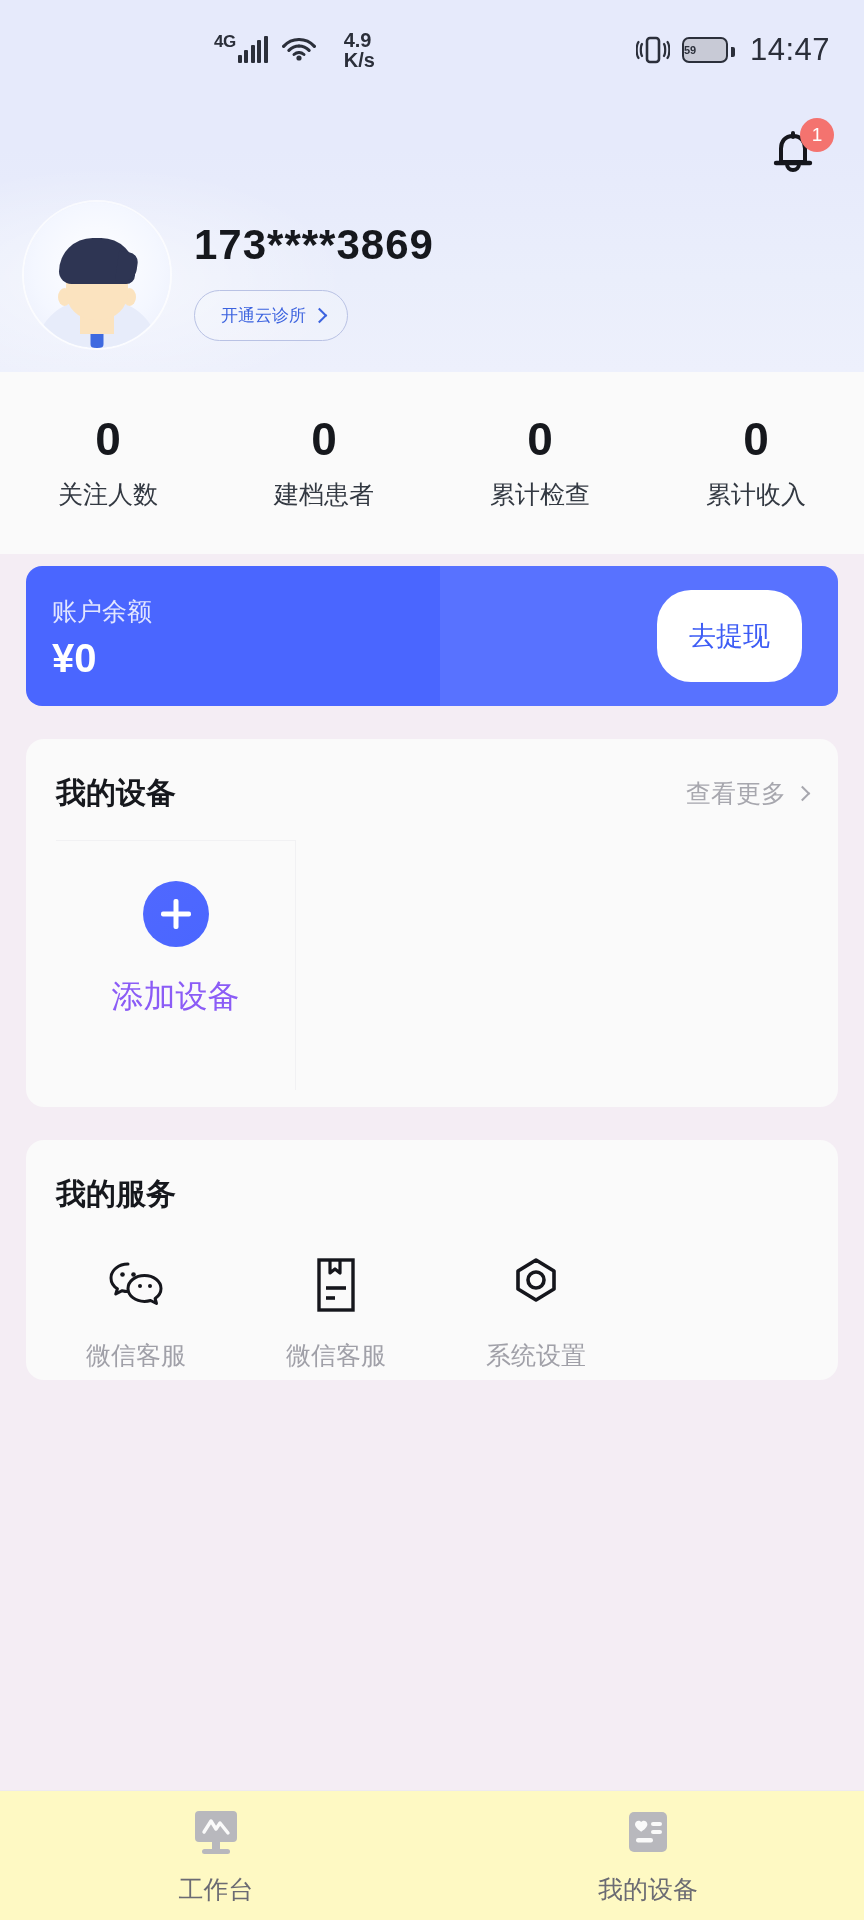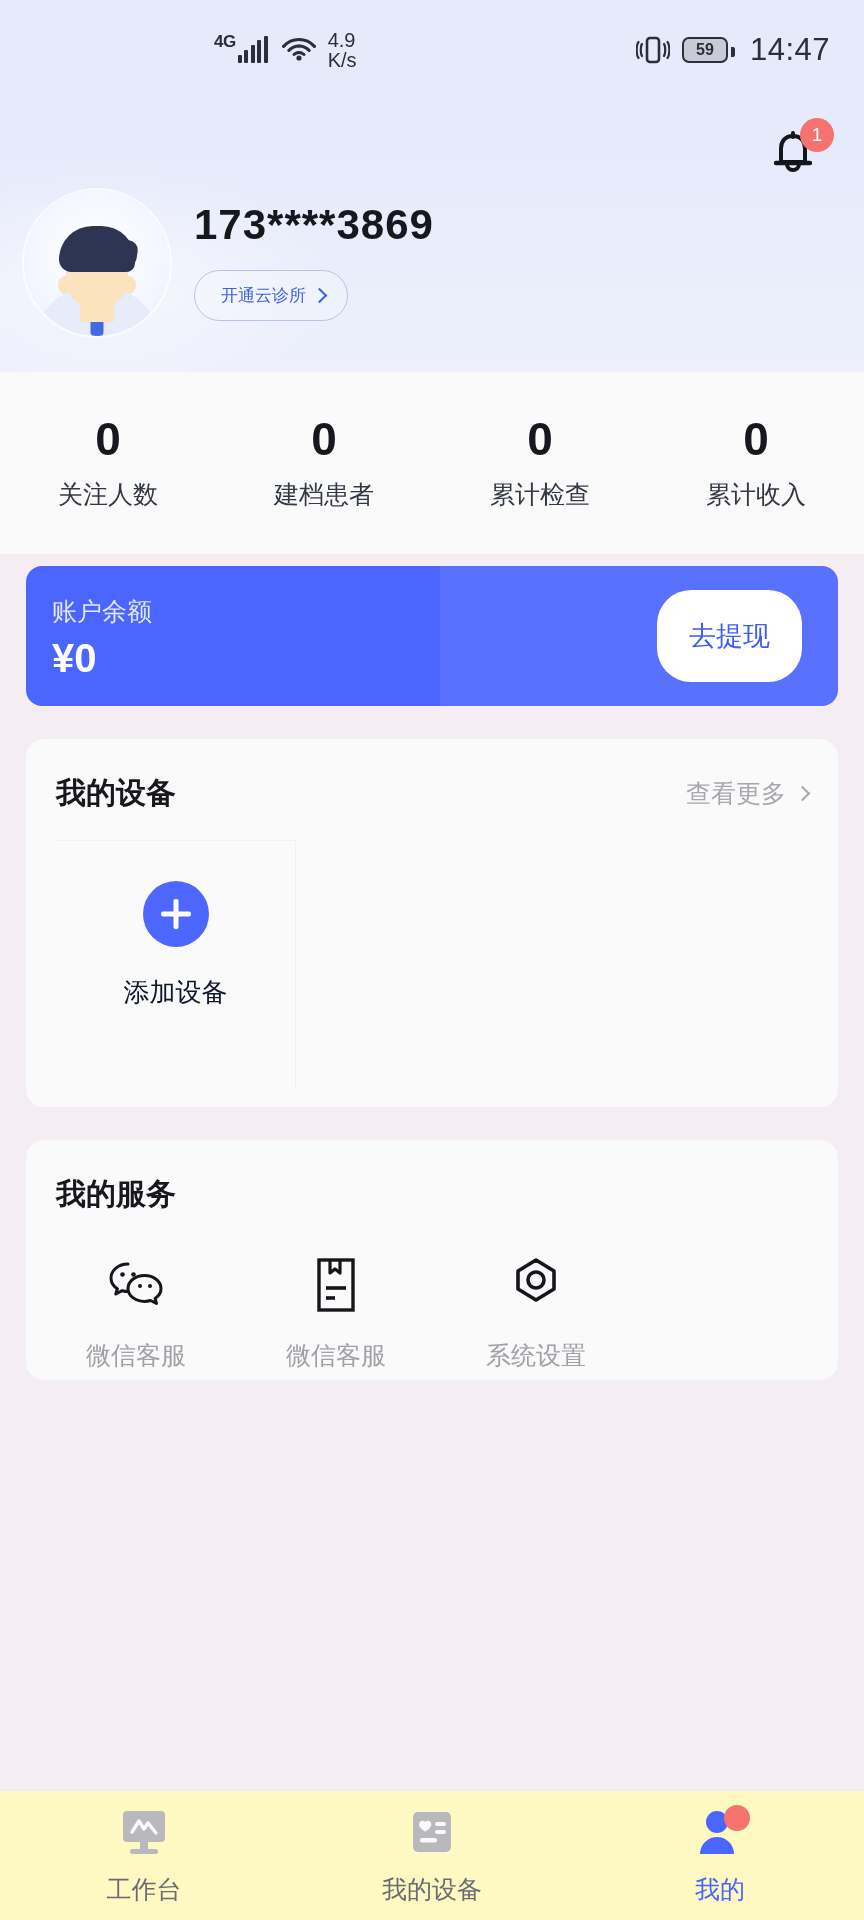--- a/index.html
+++ b/index.html
@@ -35,26 +35,26 @@
   .sb-4g{ font-size:17px; font-weight:700; letter-spacing:-.5px; transform:translateY(-8px); }
   .bars{ display:flex; align-items:flex-end; gap:2.5px; height:26px; margin-left:2px; }
   .bars i{ display:block; width:4px; background:#2b2f3a; border-radius:1px; }
   .bars i:nth-child(1){height:8px}
   .bars i:nth-child(2){height:13px}
   .bars i:nth-child(3){height:18px}
   .bars i:nth-child(4){height:23px}
   .bars i:nth-child(5){height:27px}
   .wifi{ margin-left:14px; }
   .netspeed{ margin-left:12px; font-size:20px; line-height:20px; text-align:left; }
-  .netspeed b{ display:block; font-weight:400; }
+  .netspeed b{ display:block; font-weight:700;margin-left:16px; }
   .vibicon{ display:flex; align-items:center; }
   .battery{
     width:46px; height:26px; border:2.5px solid #2b2f3a; border-radius:7px;
-    display:flex; align-items:center; justify-content:center;
-    font-size:16px; font-weight:700; position:relative; background:#c8cad6;
+    display:flex; align-items:center; 
+    font-size:11px; font-weight:700; position:relative; background:#c8cad6;
   }
   .battery::after{
     content:""; position:absolute; right:-9px; top:8px; width:4px; height:10px;
     background:#2b2f3a; border-radius:0 2px 2px 0;
   }
   .clock{ font-size:31px; font-weight:400; letter-spacing:.5px; margin-left:10px; }
 
   
   .bell-wrap{
     position:absolute; right:36px; top:126px; width:62px; height:62px; z-index:7;
@@ -62,21 +62,21 @@
   .badge{
     position:absolute; right:-6px; top:-8px;
     min-width:34px; height:34px; border-radius:17px;
     background:#f4736f; color:#fff; font-size:19px; font-weight:400;
     display:flex; align-items:center; justify-content:center; padding:0 6px;
   }
 
   
   .profile{
     position:absolute; left:0; top:190px; width:864px; height:170px;
-    display:flex; align-items:flex-start; padding-left:24px; z-index:5;
+    display:flex; align-items:center; padding-left:24px; z-index:5;
   }
   .avatar{
     width:146px; height:146px; border-radius:50%;
     background:radial-gradient(circle at 50% 45%, #ffffff 0%, #f4f7ff 58%, #e9edfb 100%);
     position:relative; overflow:hidden; flex:0 0 auto;
     box-shadow:0 0 0 2px rgba(255,255,255,.7);
   }
   .av-head{
     position:absolute; left:50%; top:44px; transform:translateX(-50%);
     width:62px; height:74px; background:#fbe3bf; border-radius:31px 31px 28px 28px;
@@ -179,21 +179,21 @@
     width:66px; height:66px; border-radius:50%;
     background:linear-gradient(140deg,#5068ff 0%,#4a66ff 100%);
     position:relative;
   }
   .plus-circle::before,.plus-circle::after{
     content:""; position:absolute; left:50%; top:50%; background:#fff; border-radius:2px;
     transform:translate(-50%,-50%);
   }
   .plus-circle::before{ width:30px; height:5px; }
   .plus-circle::after{ width:5px; height:30px; }
-  .dev-lab{ margin-top:28px; font-size:26px; color:#0f172a; }
+  .dev-lab{ margin-top:28px; font-size:32px; color:#8b5cf6; }
 
   #services-card{ top:1140px; height:240px; }
   .svc-row{ margin-top:40px; display:flex; padding:0 10px;text-align:right; }
   .svc{ width:200px; display:flex; flex-direction:column; align-items:center; }
   .svc-ic{ height:60px; display:flex; align-items:center; justify-content:center; }
   .svc-lab{ margin-top:24px; font-size:25px; color:#a0a0a8; }
 
   
   .tabbar{
     position:absolute; left:0; bottom:0; width:864px; height:130px;
@@ -394,24 +394,14 @@
         <rect x="7" y="3" width="38" height="40" rx="5" fill="#b8b8bd"></rect>
         <path d="M19 15.5c0-2.2 1.7-3.8 3.6-3.8 1.2 0 2.1.6 2.6 1.4.5-.8 1.4-1.4 2.6-1.4 1.9 0 3.6 1.6 3.6 3.8 0 3.5-6.2 7.2-6.2 7.2S19 19 19 15.5z" fill="#fafafa" transform="translate(-6,0)"></path>
         <rect x="29" y="13" width="11" height="4" rx="2" fill="#fafafa"></rect>
         <rect x="29" y="21" width="11" height="4" rx="2" fill="#fafafa"></rect>
         <rect x="14" y="29" width="17" height="4.5" rx="2.2" fill="#fafafa"></rect>
       </svg>
     </span>
     <span class="tab-lab">我的设备</span>
   </div>
 
-  <div class="tab active">
-    <span class="tab-ic">
-      <svg width="52" height="50" viewBox="0 0 52 50">
-        <circle cx="23" cy="14" r="11" fill="#4a66ff"></circle>
-        <path d="M6 46c0-9.4 7.6-17 17-17s17 7.6 17 17z" fill="#4a66ff"></path>
-      </svg>
-      <span class="tab-dot"></span>
-    </span>
-    <span class="tab-lab">我的</span>
-  </div>
 
 </div>
 
 </body></html>

